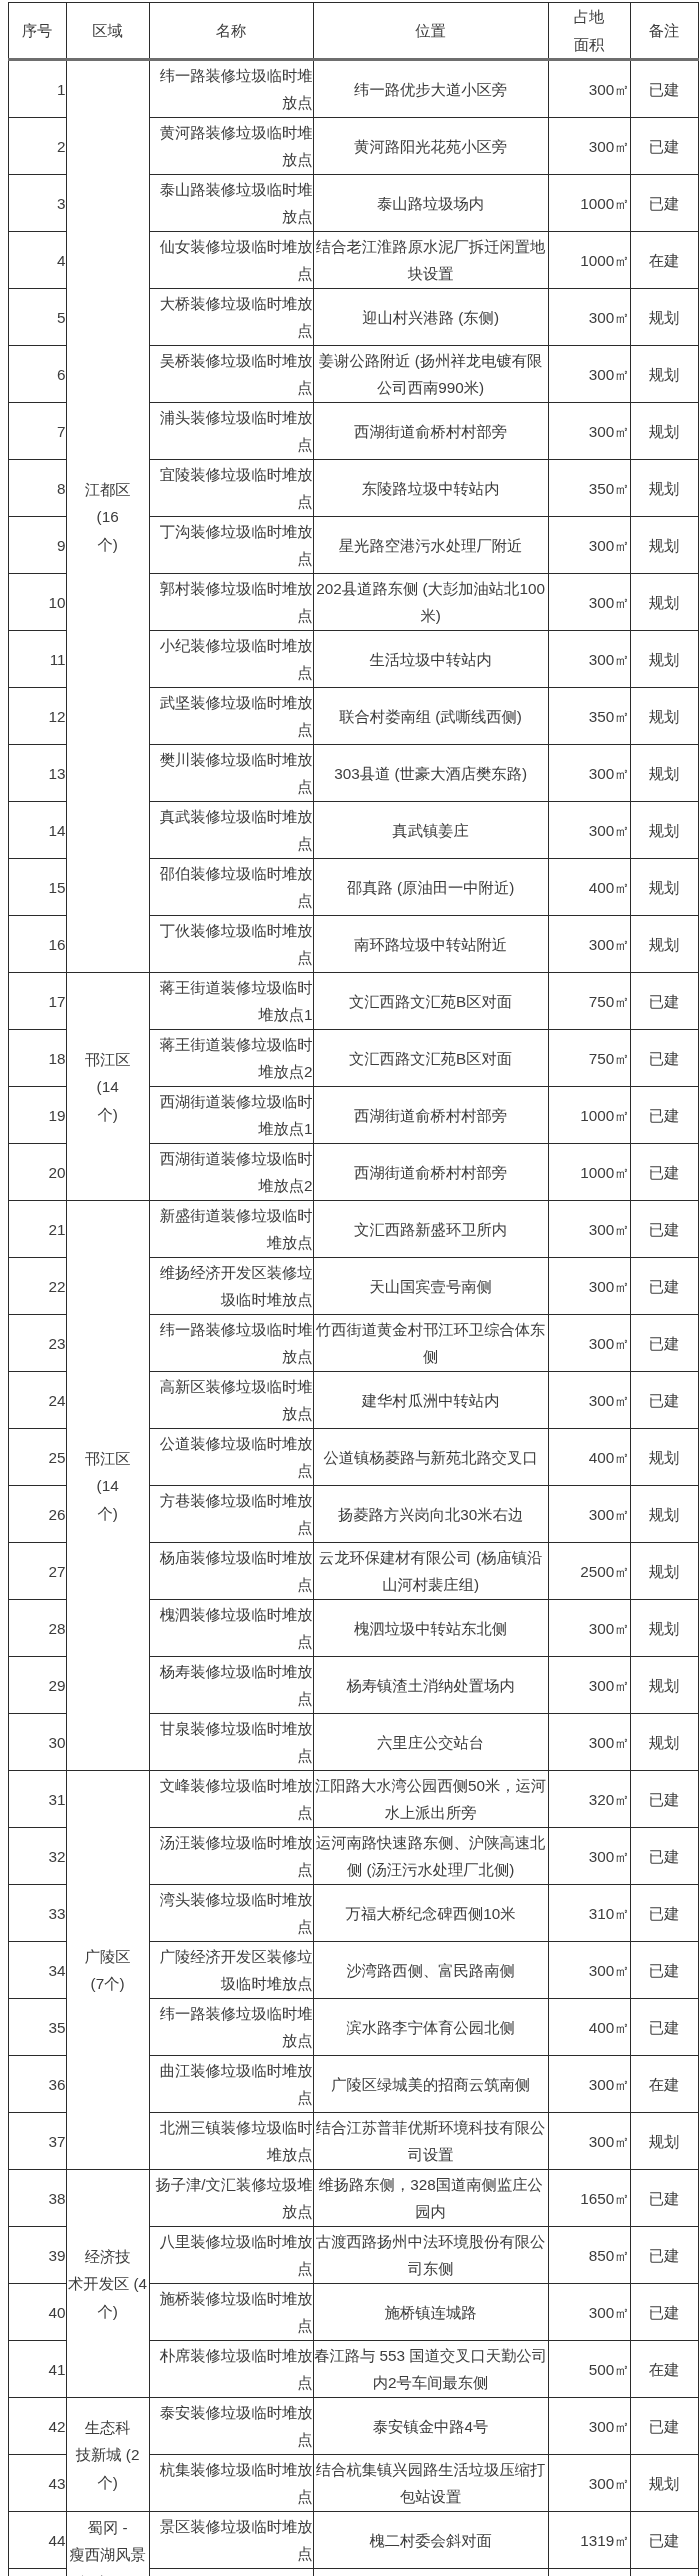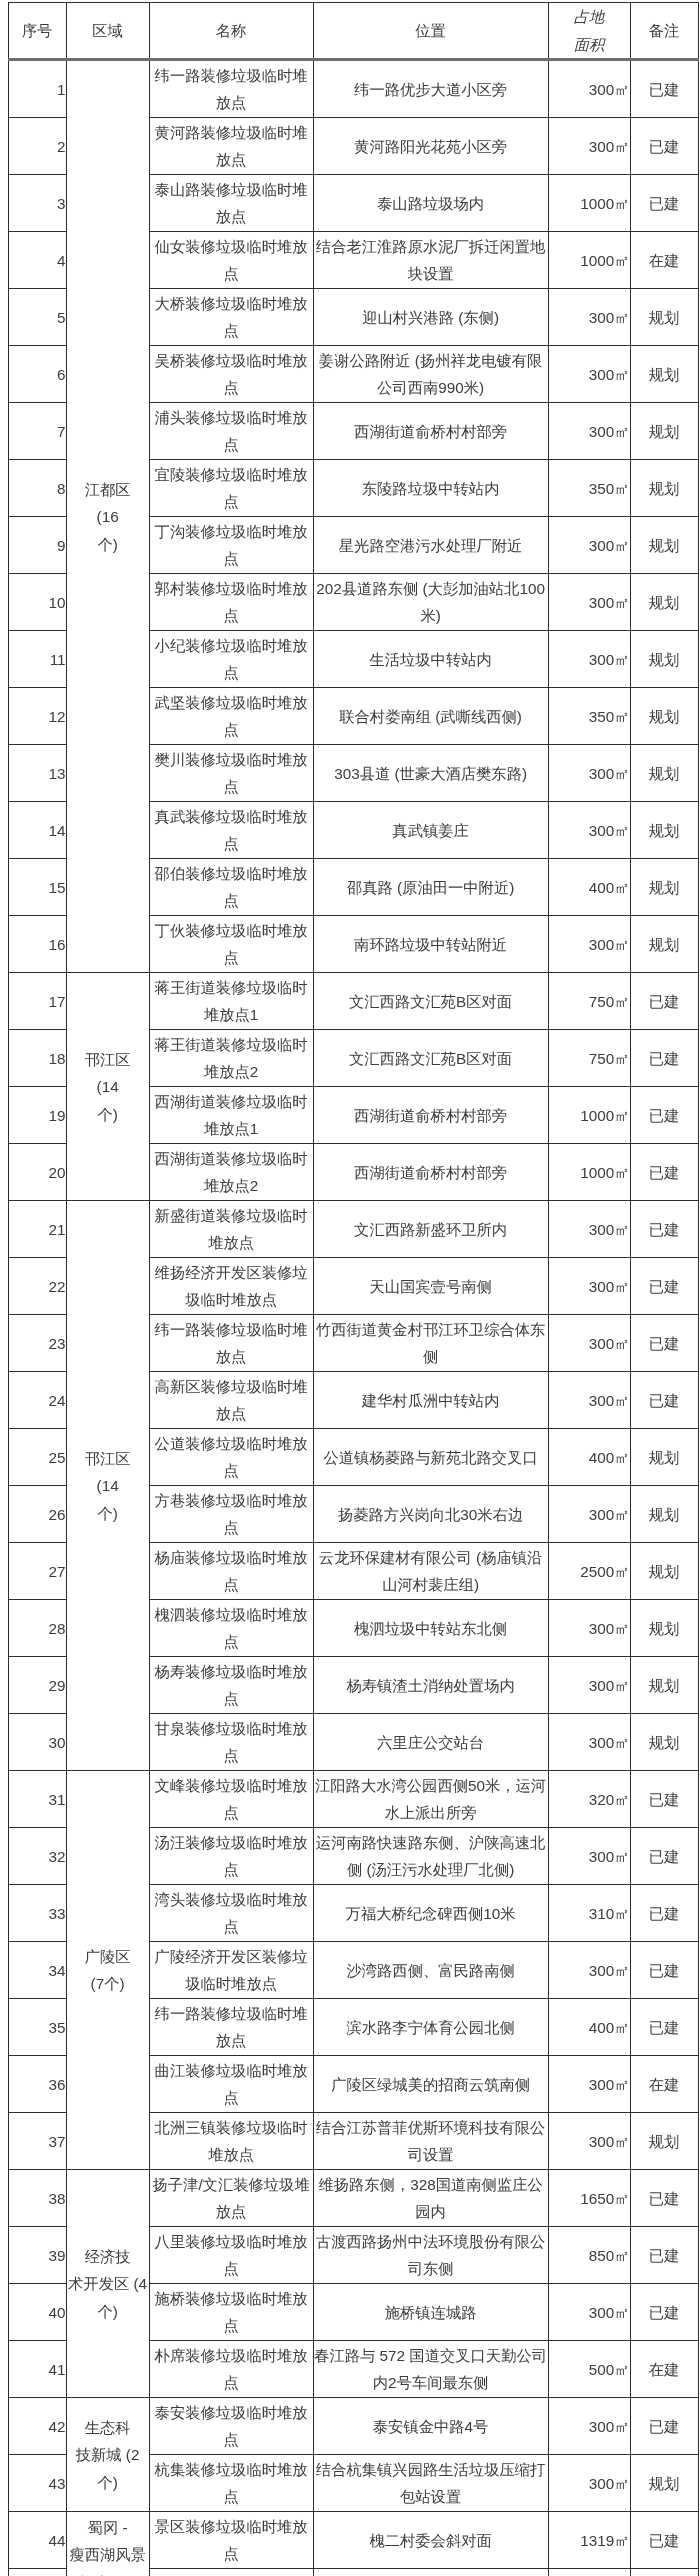--- a/index.html
+++ b/index.html
@@ -24,25 +24,25 @@
     vertical-align: middle;
     padding: 0;
     word-break: break-all;
   }
   .doc-table thead th {
     height: 50px;
     border-bottom: 3.1px solid #6e6e6e;
     text-align: center;
   }
   .doc-table tbody td { height: 56px; }
-  .pre { white-space: pre-line; font-style: italic; }
+  .pre { white-space: pre-line; }
   .c-no     { text-align: right; padding-right: 10px; }
   .h-no     { text-align: right; padding-right: 2.3px; }
   .c-region { text-align: center; white-space: pre-line; }
-  .c-name   { text-align: center; padding: 0 3.1px; }
+  .c-name   { text-align: right; padding: 0 3.1px; }
   .c-loc    { text-align: center; padding: 0 6.1px; margin-left: 8px; }
   .c-area   { text-align: right; padding-right: 10px; }
   .c-remark { text-align: center; padding-right: 3.8px; }
 </style>
 </head>
 <body>
 
 <table class="doc-table">
   <colgroup>
     <col style="width:58px">
@@ -354,21 +354,21 @@
       <tr>
         <td class="c-no">40</td>
         <td class="c-name">施桥装修垃圾临时堆放点</td>
         <td class="c-loc">施桥镇连城路</td>
         <td class="c-area">300㎡</td>
         <td class="c-remark">已建</td>
       </tr>
       <tr>
         <td class="c-no">41</td>
         <td class="c-name">朴席装修垃圾临时堆放点</td>
-        <td class="c-loc">春江路与 572 国道交叉口天勤公司内2号车间最东侧</td>
+        <td class="c-loc">春江路与 553 国道交叉口天勤公司内2号车间最东侧</td>
         <td class="c-area">500㎡</td>
         <td class="c-remark">在建</td>
       </tr>
       <tr>
         <td class="c-no">42</td>
         <td class="c-region" rowspan="2">生态科
 技新城 (2
 个)</td>
         <td class="c-name">泰安装修垃圾临时堆放点</td>
         <td class="c-loc">泰安镇金中路4号</td>

